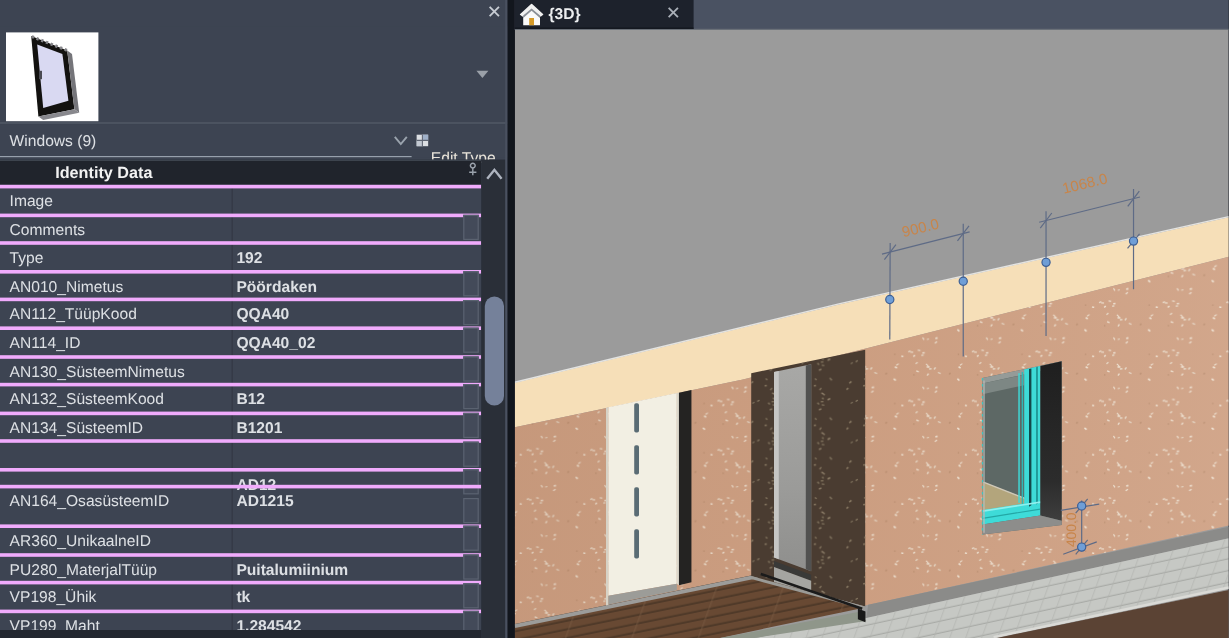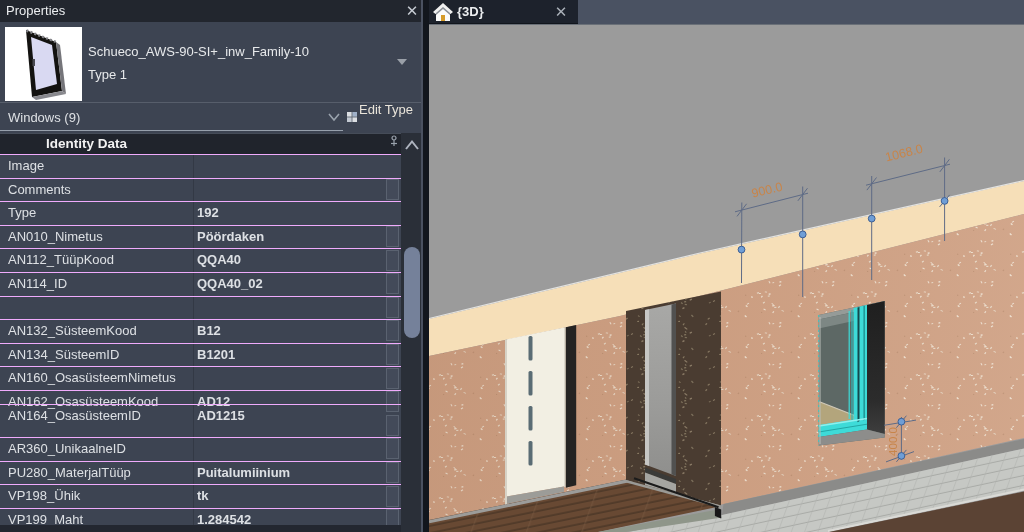--- a/index.html
+++ b/index.html
@@ -16,21 +16,21 @@
 #selarrow{left:397px;top:59px;width:0;height:0;border-left:5.5px solid transparent;border-right:5.5px solid transparent;border-top:6.5px solid #9aa0a8;}
 #comborow{left:0;top:104px;width:423px;height:27px;background:#3d4452;}
 #combotext{left:8px;top:110px;font-size:13px;color:#dde0e4;}
 #combounder{left:0px;top:129.5px;width:343px;height:1.5px;background:#97a0ac;}
 #combochev{left:327px;top:112px;width:14px;height:10px;}
 #etbtn{left:345px;top:5px;font-size:13px;color:#e9e4da;}
 #identband{left:0;top:133px;width:401px;height:21px;background:#20242c;border-top:1px solid #454c58;}
 #identband span{position:absolute;left:3px;top:2px;font-size:13.5px;font-weight:bold;color:#f2f2f2;padding-left:43px;}
 #tablebg{left:0;top:154px;width:401px;height:378px;background:#3d4452;}
 #colsep{left:193px;top:154px;width:1px;height:378px;background:#333945;}
-.prow{position:absolute;left:0;width:401px;height:23.6px;border-top:1px solid #f0abfc;font-size:13px;}
+.prow{position:absolute;left:0;width:401px;height:23.6px;border-top:3px solid #f0abfc;font-size:13px;}
 .prow .lab{position:absolute;left:8px;top:3px;color:#dde0e4;white-space:nowrap;}
 .prow .val{position:absolute;left:197px;top:3px;color:#dde0e4;white-space:nowrap;font-weight:bold;}
 .rbox{position:absolute;left:386px;width:13px;height:21px;border:1px solid #5a6270;background:#434a59;}
 
 #scol{left:401px;top:133px;width:22px;height:399px;background:#2a2f38;}
 #sthumb{left:404px;top:247px;width:16px;height:91px;background:#75819a;border-radius:8px;}
 
 #vdiv{left:423px;top:0;width:6px;height:532px;background:#12161d;}
 #pedge{left:421px;top:0;width:2px;height:532px;background:#4a5160;}
 
@@ -38,49 +38,47 @@
 #tab3d{left:429px;top:0;width:149px;height:24px;background:#1d222c;border-bottom:1px solid #11151c;}
 #tablabel{left:457px;top:4px;font-size:13px;font-weight:600;color:#eceef0;}
 #tabclose{left:552px;top:3px;width:18px;height:18px;color:#aab0b8;font-size:15px;line-height:18px;text-align:center;}
 #scene{left:429px;top:25px;}
 </style>
 </head>
 <body>
 <div id="stage">
 
   <div class="abs" id="panel"></div>
-  <div class="abs" id="ptitle">Properties</div>
   <div class="abs" id="pclose">✕</div>
   <div class="abs" id="selwrap"></div>
   <div class="abs" id="thumb">
     <svg width="77" height="74">
       <polygon points="21,3 51,15 57,64 27,70" fill="#131210"></polygon>
       <polygon points="51,15 57,64 61,67 55,18" fill="#75757a"></polygon>
       <polygon points="57,64 61,67 31,73 27,70" fill="#88888d"></polygon>
       <polygon points="26,10 47,18 52,57 31,63" fill="#d9d9f2"></polygon>
       <line x1="21.5" y1="3.5" x2="51" y2="15" stroke="#85858a" stroke-width="2.5" stroke-dasharray="2,2.2"></line>
       <rect x="27.5" y="32" width="2.5" height="7" fill="#4a4a52"></rect>
     </svg>
   </div>
-  <div class="abs" id="selname">Schueco_AWS-90-SI+_inw_Family-10<br>Type 1</div>
   <div class="abs" id="selarrow"></div>
   <div class="abs" id="comborow"></div>
   <div class="abs" id="combotext">Windows (9)</div>
   <div class="abs" id="combounder"></div>
   <svg class="abs" id="combochev" width="14" height="10">
       <path d="M2,2 L7,8 L12,2" fill="none" stroke="#9aa3ad" stroke-width="1.6"></path>
     </svg>
   <svg class="abs" style="left:347px;top:112px" width="10" height="10">
     <rect x="0" y="0" width="10" height="10" fill="#dcdfe3"></rect>
     <rect x="5.2" y="0" width="4.8" height="4.8" fill="#9fb0c8"></rect>
     <rect x="0" y="5.2" width="4.8" height="4.8" fill="#c3c9d2"></rect>
     <line x1="5" y1="0" x2="5" y2="10" stroke="#5f6673" stroke-width="0.9"></line>
     <line x1="0" y1="5" x2="10" y2="5" stroke="#5f6673" stroke-width="0.9"></line>
   </svg>
-  <div class="abs" id="etbtn" style="left:359px;top:102px">Edit Type</div>
+  <div class="abs" id="etbtn" style="left:359px;top:124px">Edit Type</div>
   <div class="abs" id="identband">
       <span>Identity Data</span>
     </div>
   <svg class="abs" style="left:389px;top:135px" width="10" height="13">
     <circle cx="5" cy="3" r="2" fill="none" stroke="#9aa2ac" stroke-width="1.2"></circle>
     <line x1="5" y1="5" x2="5" y2="11" stroke="#9aa2ac" stroke-width="1.2"></line>
     <line x1="2" y1="8.5" x2="8" y2="8.5" stroke="#9aa2ac" stroke-width="1.2"></line>
   </svg>
   <div class="abs" id="tablebg"></div>
   <div class="abs" id="colsep"></div>
@@ -107,38 +105,37 @@
         <span class="lab">AN112_TüüpKood</span>
         <span class="val">QQA40</span>
       </div>
       <div class="rbox" style="top:249.6px"></div>
       <div class="prow" style="top:272.0px">
         <span class="lab">AN114_ID</span>
         <span class="val">QQA40_02</span>
       </div>
       <div class="rbox" style="top:273.2px"></div>
       <div class="prow" style="top:295.6px">
+        <span class="lab">AN130_SüsteemNimetus</span>
       </div>
       <div class="rbox" style="top:296.8px"></div>
       <div class="prow" style="top:319.2px">
         <span class="lab">AN132_SüsteemKood</span>
         <span class="val">B12</span>
       </div>
       <div class="rbox" style="top:320.4px"></div>
       <div class="prow" style="top:342.8px">
         <span class="lab">AN134_SüsteemID</span>
         <span class="val">B1201</span>
       </div>
       <div class="rbox" style="top:344.0px"></div>
       <div class="prow" style="top:366.4px">
-        <span class="lab">AN160_OsasüsteemNimetus</span>
       </div>
       <div class="rbox" style="top:367.6px"></div>
       <div class="prow" style="top:390.0px">
-        <span class="lab">AN162_OsasüsteemKood</span>
         <span class="val">AD12</span>
       </div>
       <div class="rbox" style="top:391.2px"></div>
       <div class="prow" style="top:404px">
         <span class="lab">AN164_OsasüsteemID</span>
         <span class="val">AD1215</span>
       </div>
       <div class="rbox" style="top:414.8px"></div>
       <div class="prow" style="top:437.2px">
         <span class="lab">AR360_UnikaalneID</span>

